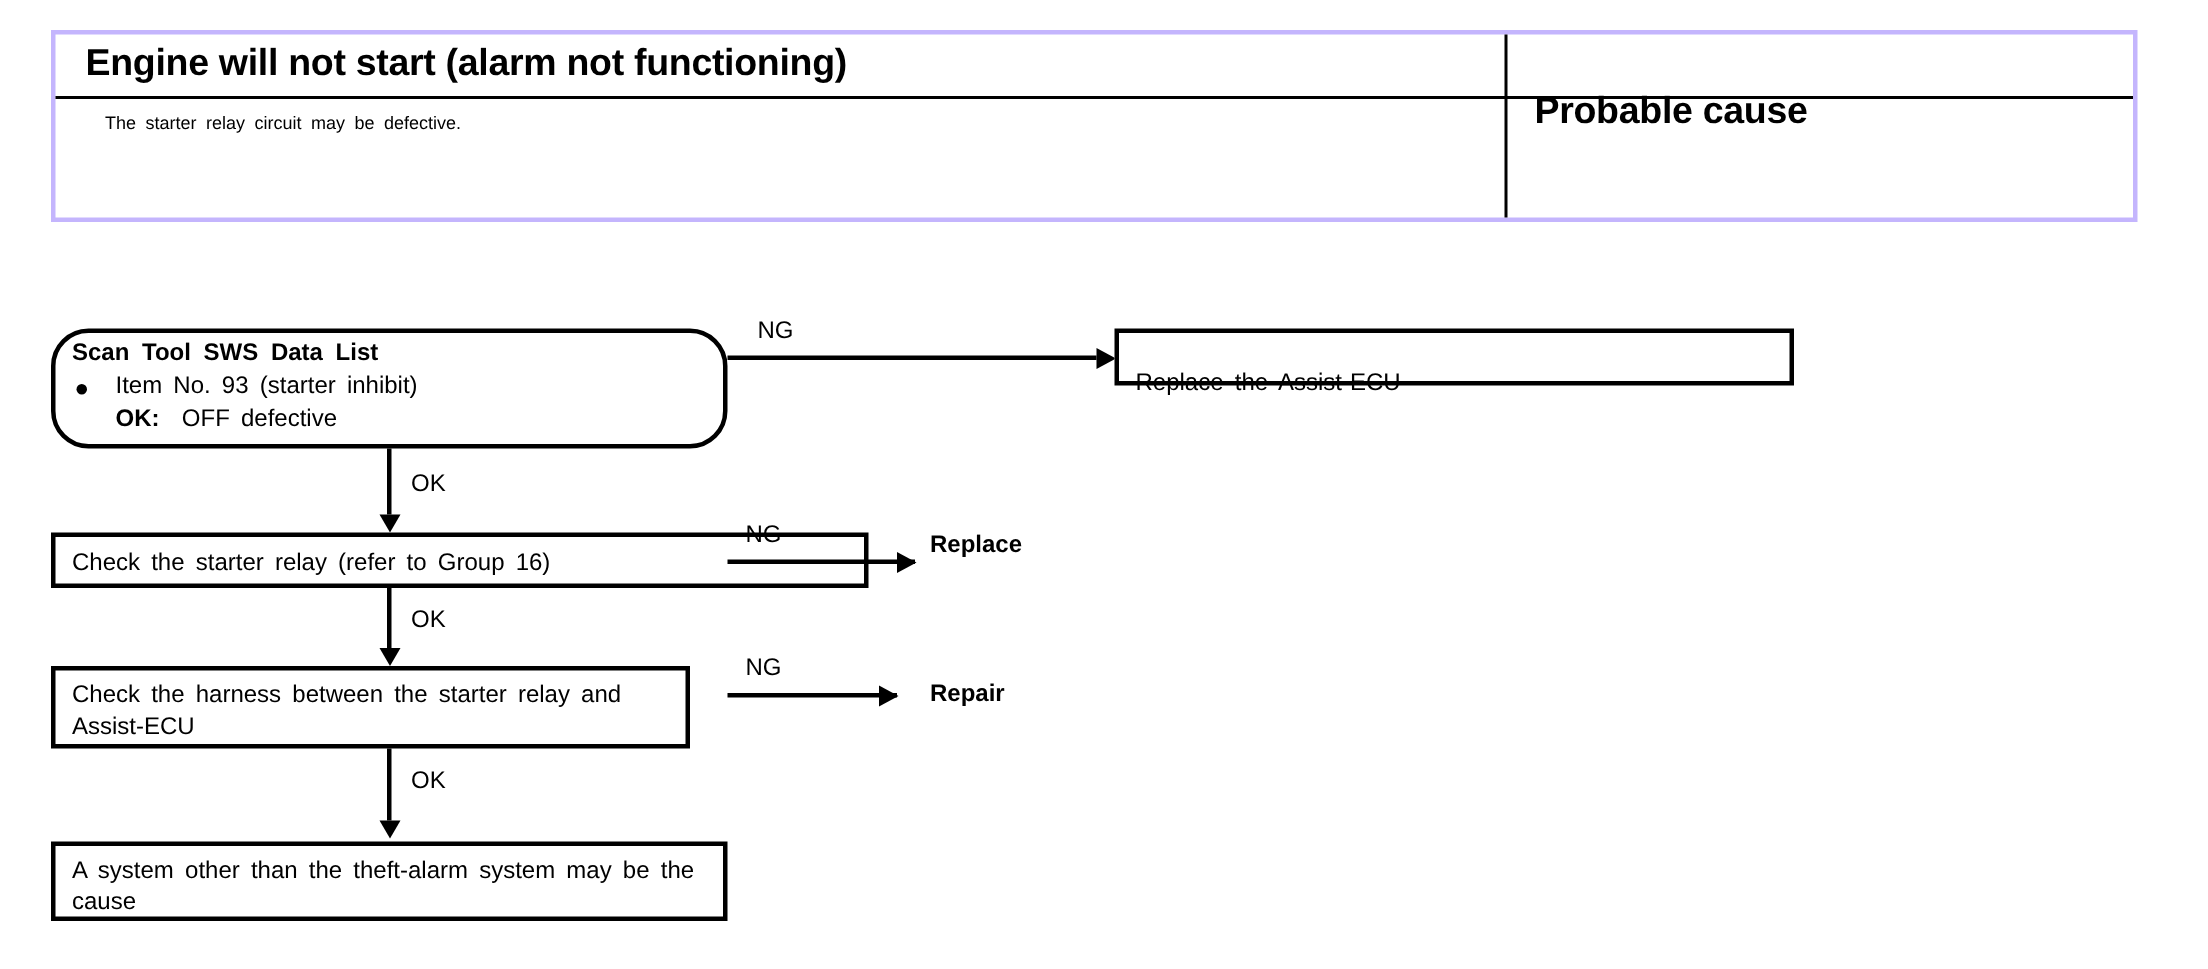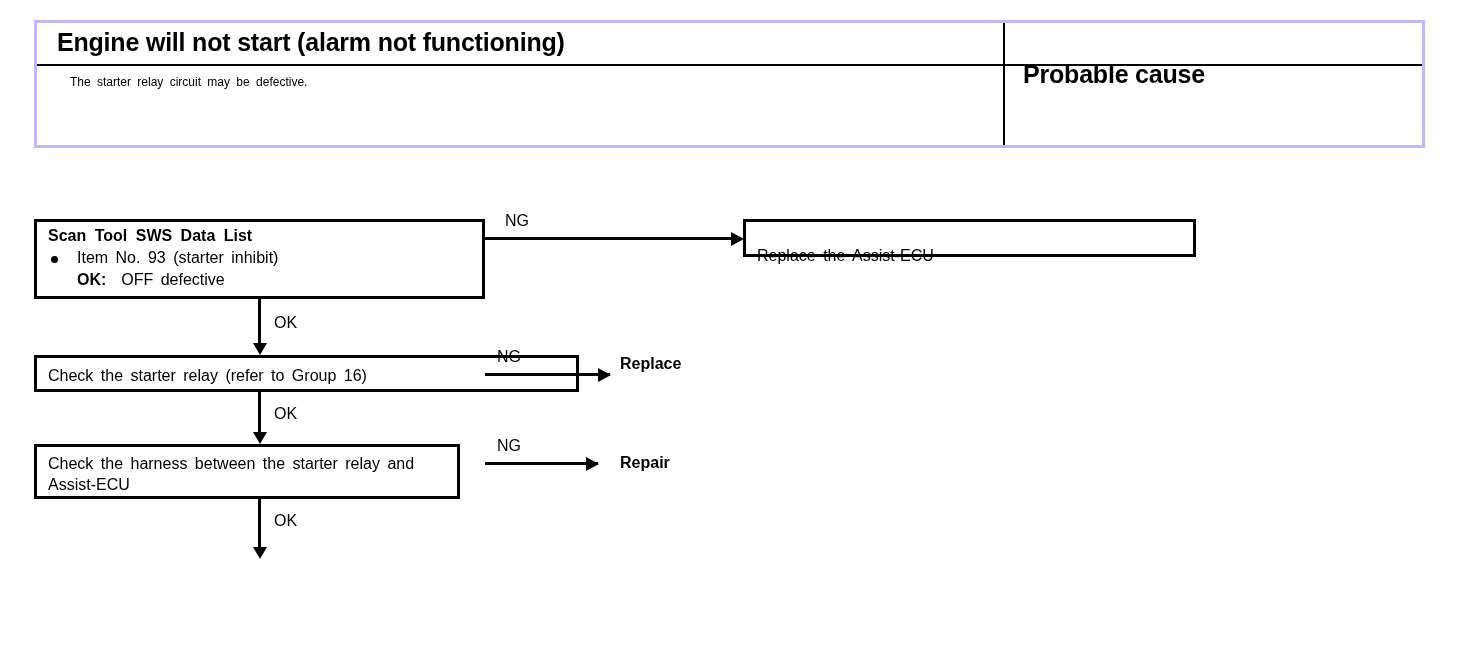--- a/index.html
+++ b/index.html
@@ -117,21 +117,21 @@
     position: absolute;
     left: 11px;
     top: 6px;
     right: 4px;
     font-size: 16px;
     line-height: 21px;
     word-spacing: 3px;
   }
 
   
-  #box-scan-tool { left: 34px; top: 219px; width: 451px; height: 80px; }
+  #box-scan-tool { left: 34px; top: 219px; width: 451px; height: 80px; border-radius: 25px; }
   #box-scan-tool .title {
     position: absolute;
     left: 11px; top: 5px;
     font-size: 16px;
     font-weight: bold;
     word-spacing: 4px;
     white-space: nowrap;
   }
   #box-scan-tool .bullet-line {
     position: absolute;
@@ -261,14 +261,17 @@
 
   <div class="hline" style="left:485px; top:462px; width:113px;"></div>
   <div class="arrow-right" style="left:586px; top:456.5px;"></div>
   <div class="edge-label" style="left:497px; top:437px;">NG</div>
   <div class="terminal-label" style="left:620px; top:454px;">Repair</div>
 
   <div class="vline" style="left:258px; top:499px; height:48px;"></div>
   <div class="arrow-down" style="left:252.5px; top:547px;"></div>
   <div class="edge-label" style="left:274px; top:512px;">OK</div>
 
+  <div class="fbox" id="box-other-system">
+    <div class="txt">A system other than the theft-alarm system may be the cause</div>
+  </div>
 
 </div>
 
 </body></html>

